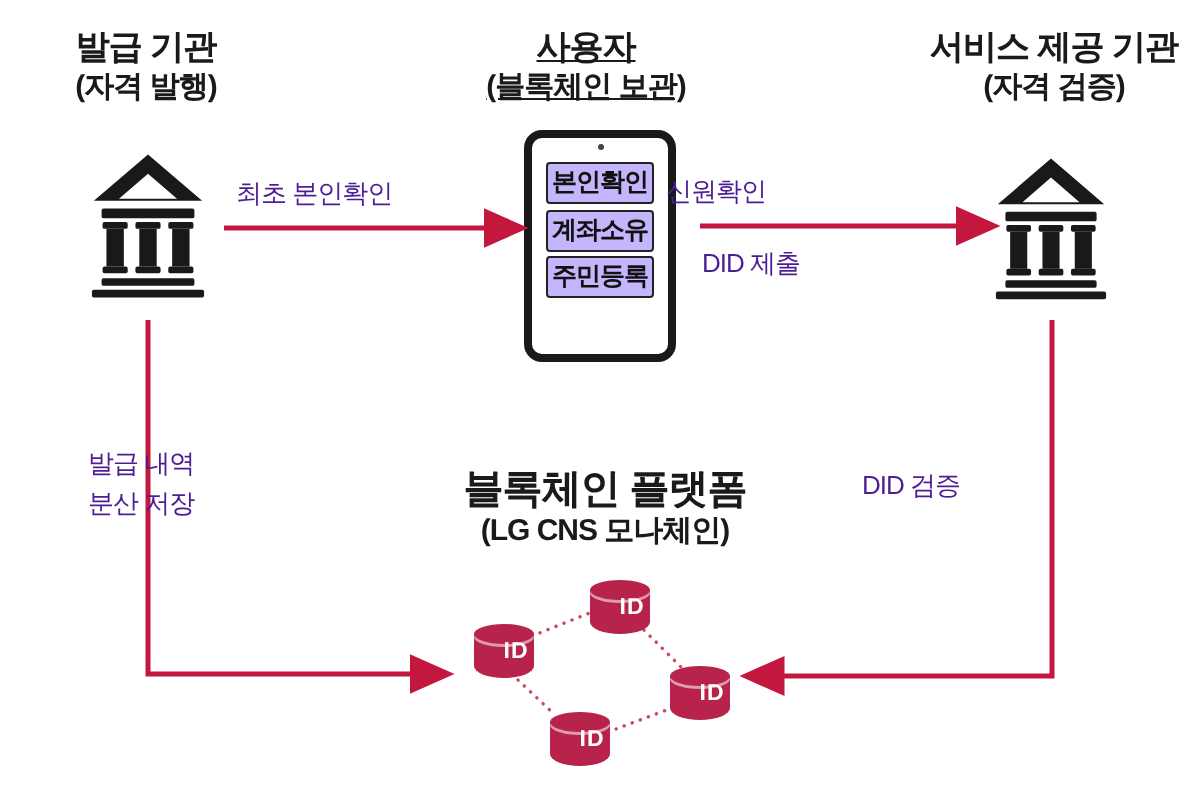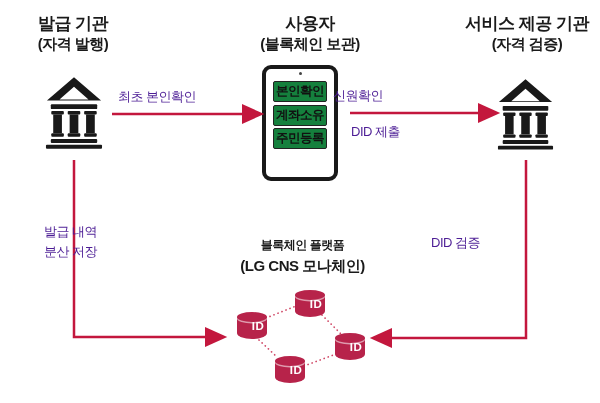--- a/index.html
+++ b/index.html
@@ -15,45 +15,45 @@
     width: 600px;
     height: 403px;
     background: #ffffff;
     overflow: hidden;
   }
   
   .node-header { position: absolute; text-align: center; }
   .node-header .title { font-size: 17px; font-weight: 700; line-height: 21px; letter-spacing: -0.5px; }
   .node-header .subtitle { font-size: 15px; font-weight: 700; line-height: 20px; letter-spacing: -0.5px; }
   .hdr-issuer { left: 0; top: 13px; width: 146px; }
-  .hdr-user { left: 238px; top: 13px; width: 144px; }
+  .hdr-user { left: 221px; top: 13px; width: 144px; text-decoration: underline; }
   .hdr-service { left: 443px; top: 13px; width: 168px; }
   .bc-header { left: 200px; top: 235px; width: 205px; position: absolute; text-align: center; }
-  .bc-header .title { font-size: 12px; font-weight: 700; line-height: 20px; letter-spacing: -0.5px; }
+  .bc-header .title { font-size: 20px; font-weight: 700; line-height: 20px; letter-spacing: -0.5px; }
   .bc-header .subtitle { font-size: 15px; font-weight: 700; line-height: 21px; letter-spacing: -0.5px; }
   
   .bank { position: absolute; }
   .bank svg { display: block; }
   .bank-left { left: 45px; top: 75px; }
   .bank-right { left: 497px; top: 77px; }
   
   .phone {
     position: absolute; left: 262px; top: 65px;
     width: 76px; height: 116px;
     border: 4px solid #191919; border-radius: 9px;
     background: #ffffff;
   }
   .phone .cam {
     position: absolute; top: 3px; left: 50%; margin-left: -1.5px;
     width: 3px; height: 3px; border-radius: 50%; background: #444;
   }
   .phone .creds { position: absolute; top: 12px; left: 0; width: 100%; }
   .cred {
     width: 54px; height: 21px; margin: 0 auto 2.5px auto;
-    border: 1.5px solid #222; border-radius: 2px; background: #15803d;
+    border: 1.5px solid #222; border-radius: 2px; background: #c4b5fd;
     font-size: 12.5px; font-weight: 600; letter-spacing: -0.5px;
     line-height: 18px; text-align: center; color: #111;
   }
   
   .flabel { position: absolute; text-align: left; font-size: 13px; line-height: 20px; letter-spacing: -0.5px; color: #4c1d95; }
   .lab-issue-top { left: 118px; top: 87px; width: 130px; }
   .lab-issue-bottom { left: 118px; top: 122px; width: 130px; }
   .lab-submit-top { left: 333px; top: 86px; width: 130px; }
   .lab-submit-bottom { left: 351px; top: 122px; width: 130px; }
   .lab-store { left: 44px; top: 222px; width: 116px; }

